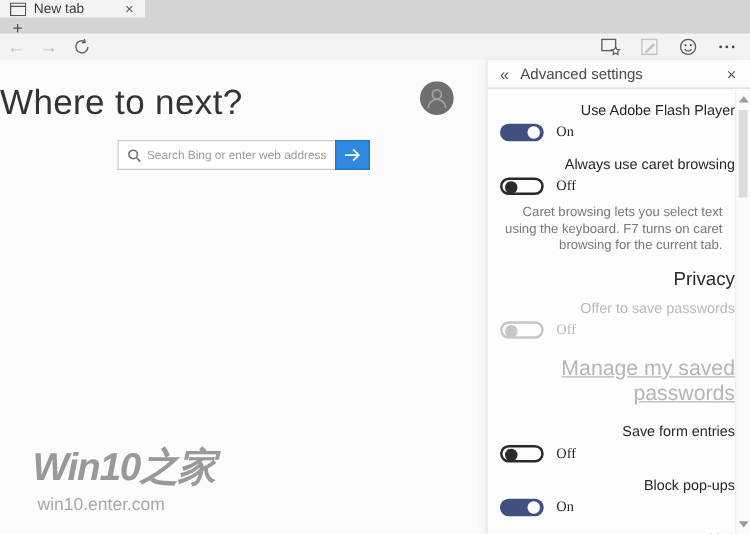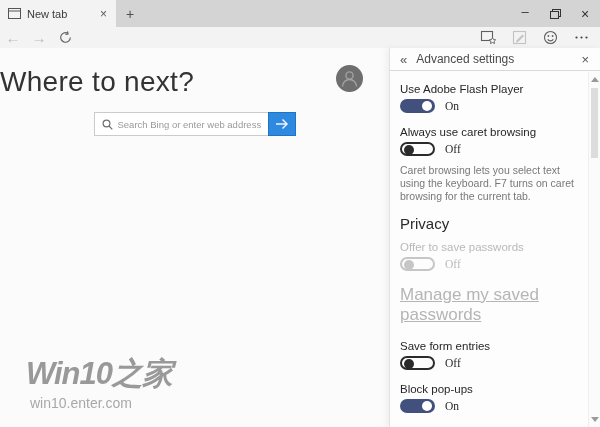--- a/index.html
+++ b/index.html
@@ -1,21 +1,21 @@
 <!DOCTYPE html>
 <html><head>
 <meta charset="utf-8">
 <style>
   * { margin:0; padding:0; box-sizing:border-box; }
   html,body { width:600px; height:427px; overflow:hidden; }
   body { font-family:"Liberation Sans","DejaVu Sans",sans-serif; background:#fff; }
   .window { position:relative; width:600px; height:427px; background:#fbfbfb; overflow:hidden; }
 
   
-  .tabstrip { position:absolute; top:0; left:0; right:0; height:27px; background:#d4d4d4; display:flex; align-items:stretch; }
+  .tabstrip { position:absolute; top:0; left:0; right:0; height:27px; background:#d4d4d4; display:flex; align-items:stretch;flex-direction:column; }
   .tab { width:116px; background:#f3f3f3; display:flex; align-items:center; padding:0 6px 0 8px; }
   .tab-icon { width:13px; height:11px; margin-right:6px; flex:0 0 auto; }
   .tab-label { font-size:11px; color:#3b3b3b; flex:1; white-space:nowrap; overflow:hidden; }
   .tab-close { font-size:12px; color:#5a5a5a; padding:0 3px; cursor:default; }
   .newtab-btn { width:28px; display:flex; align-items:center; justify-content:center; font-size:14px; color:#4f4f4f; }
   .caption-btns { margin-left:auto; display:flex; height:27px; }
   .cap { width:30px; display:flex; align-items:center; justify-content:center; color:#333; }
   .cap-min { font-size:13px; padding-bottom:4px; }
   .cap-close { font-size:14px; }
 
@@ -40,21 +40,21 @@
   .watermark { position:absolute; left:26px; bottom:16px; color:#9e9e9e; }
   .wm-brand { font-size:31px; font-weight:bold; font-style:italic; letter-spacing:-1px; color:#999; }
   .wm-url { font-size:14px; color:#a8a8a8; margin-top:0px; margin-left:4px; }
 
   
   .panel { position:absolute; top:48px; right:0; width:211px; bottom:0; background:#fdfdfd; border-left:1px solid #e2e2e2; box-shadow:-3px 0 6px rgba(0,0,0,.05); }
   .panel-header { height:23px; display:flex; align-items:center; padding:0 8px 0 10px; border-bottom:1px solid #d9d9d9; }
   .panel-back { font-size:13px; color:#555; margin-right:9px; }
   .panel-title { font-size:12px; color:#4a4a4a; flex:1; }
   .panel-close { font-size:13px; color:#555; padding:0 3px; }
-  .panel-body { position:absolute; top:24px; left:0; right:12px; bottom:0; overflow:hidden; padding:10px 0 0 10px; }
+  .panel-body { position:absolute; top:24px; left:0; right:12px; bottom:0; overflow:hidden; padding:10px 0 0 10px;text-align:right; }
   .lbl { font-size:11.5px; color:#262626; line-height:14px; }
   .lbl.dis { color:#b9b9b9; }
   .toggle-row { display:flex; align-items:center; margin:3px 0 12px; }
   .state { font-size:11.5px; color:#262626; margin-left:10px;font-family:Liberation Serif, serif; }
   .state.dis { color:#b9b9b9; }
   .toggle { position:relative; width:35px; height:14px; border-radius:8px; }
   .toggle .knob { position:absolute; top:2px; width:10px; height:10px; border-radius:50%; }
   .toggle.on { background:#42507e; }
   .toggle.on .knob { right:3px; background:#fff; }
   .toggle.off { background:#fdfdfd; border:2px solid #2b2b2b; }

